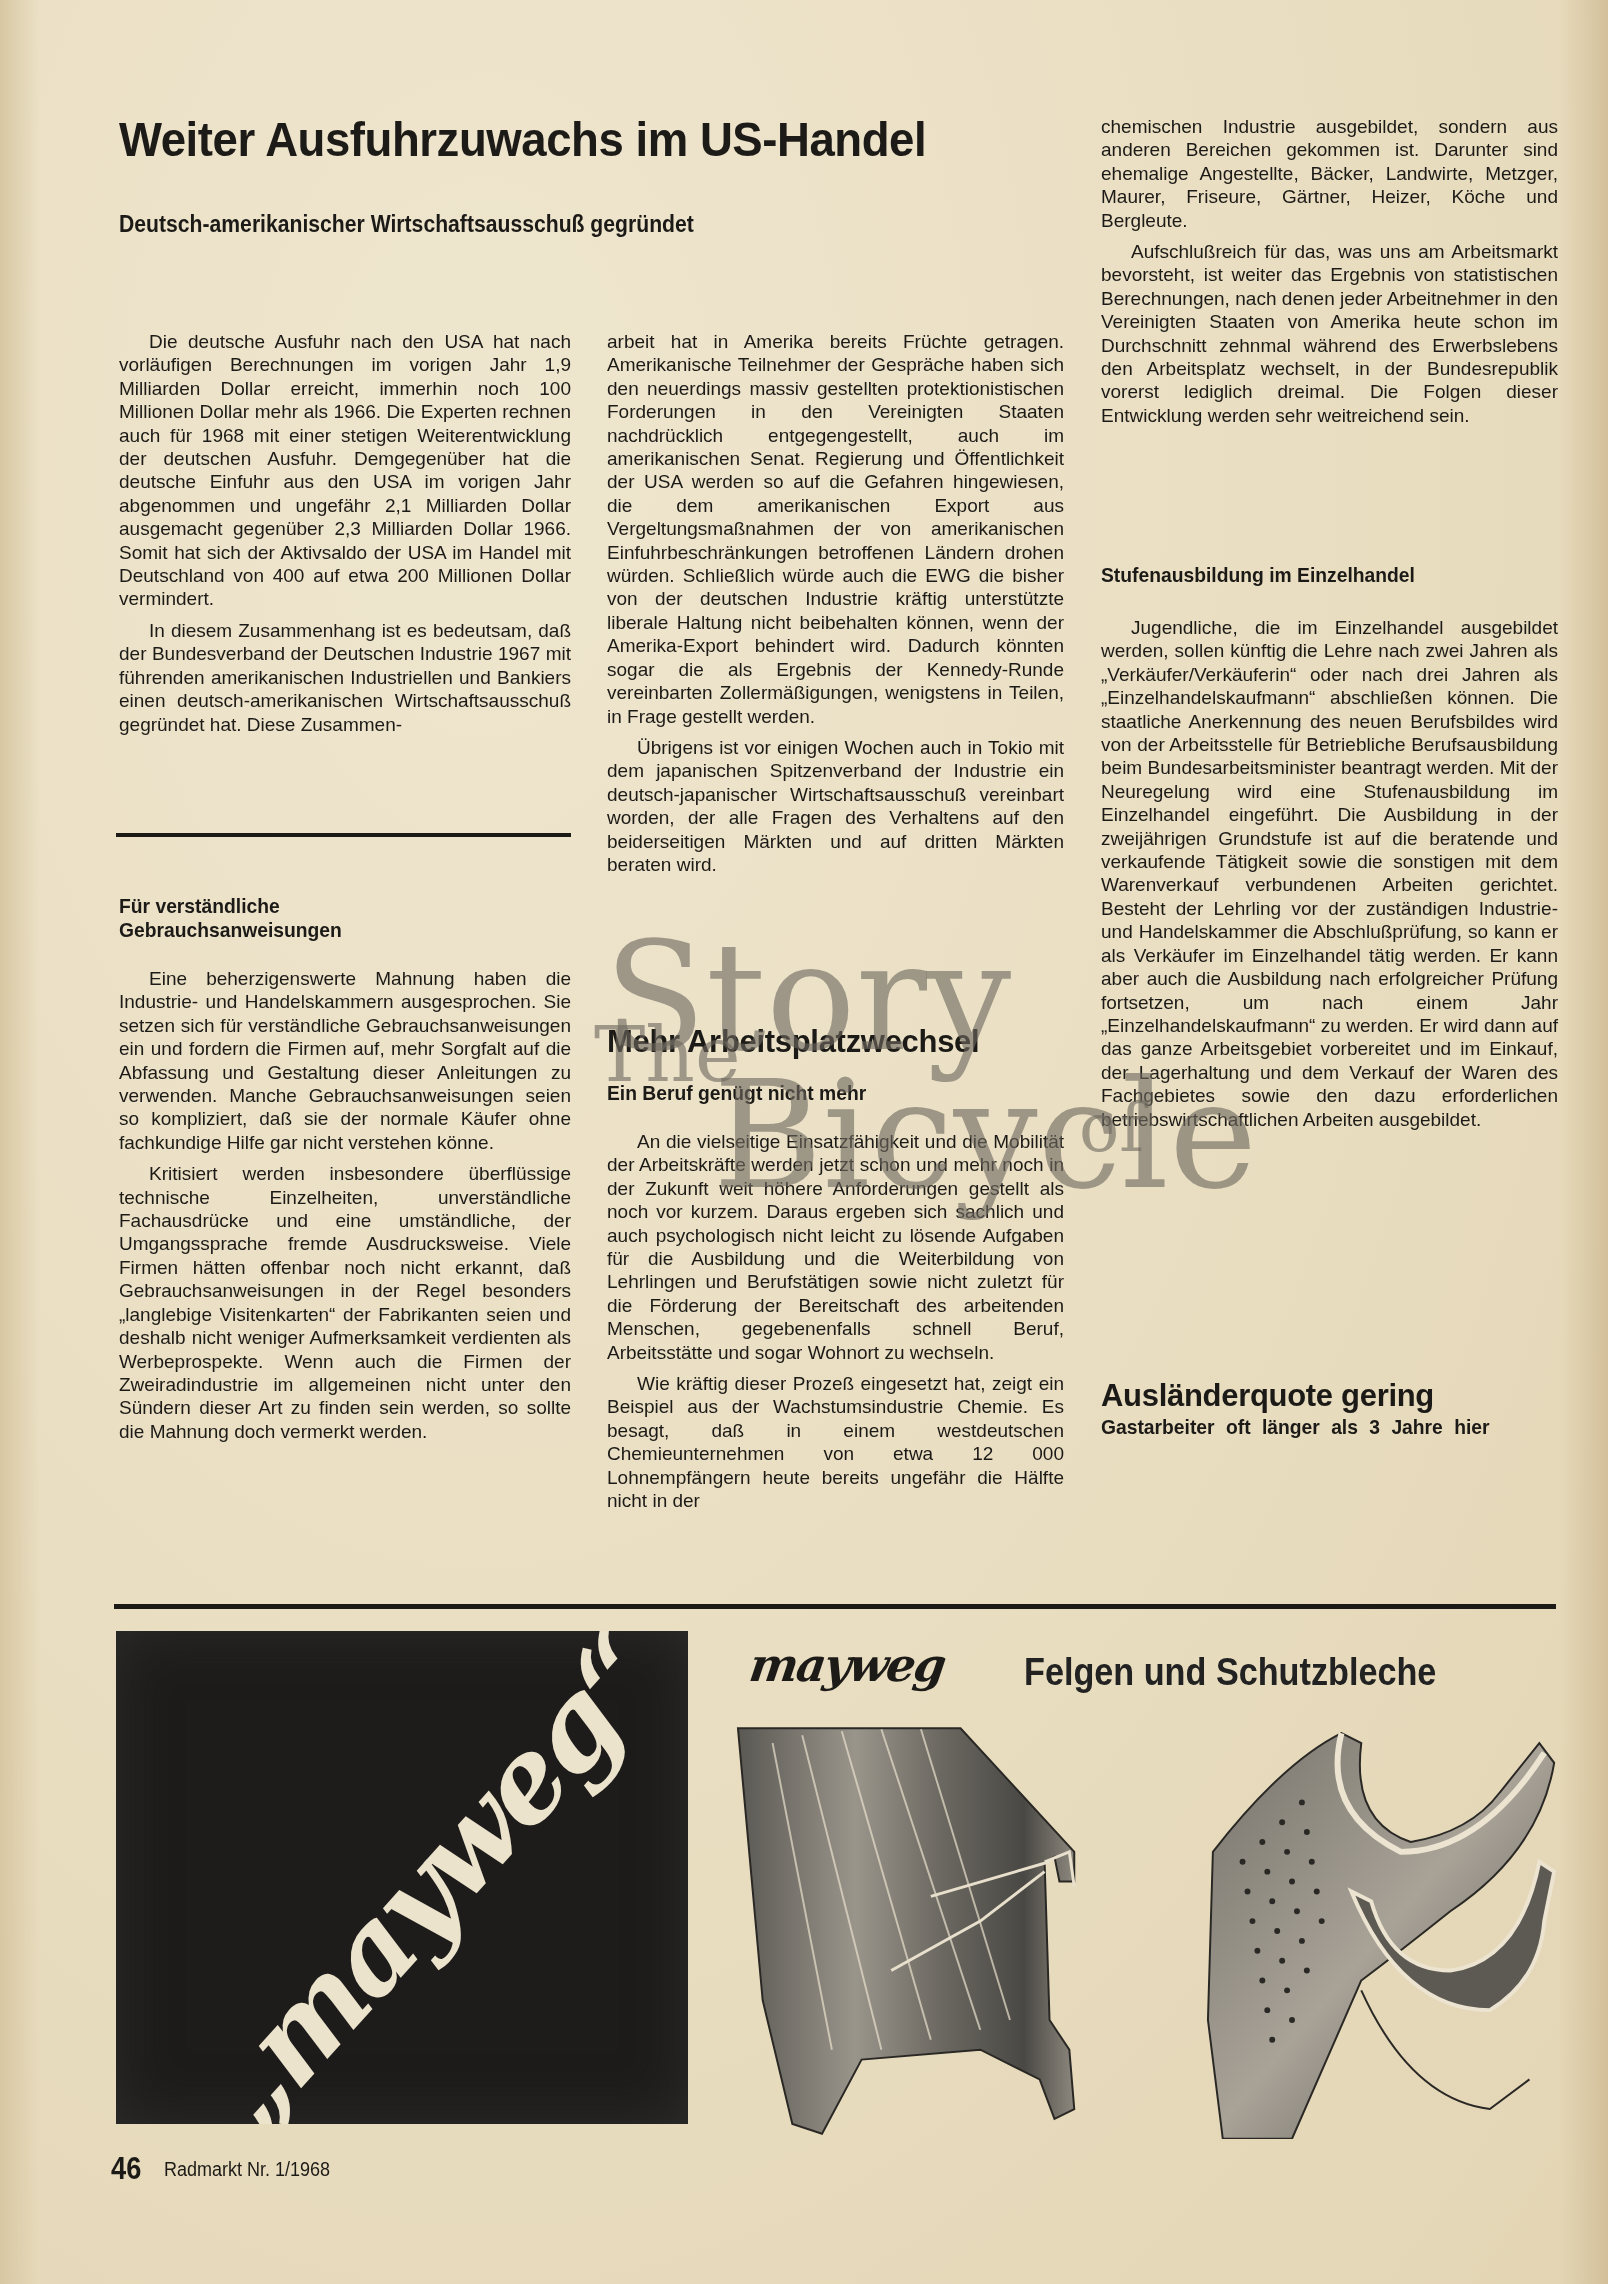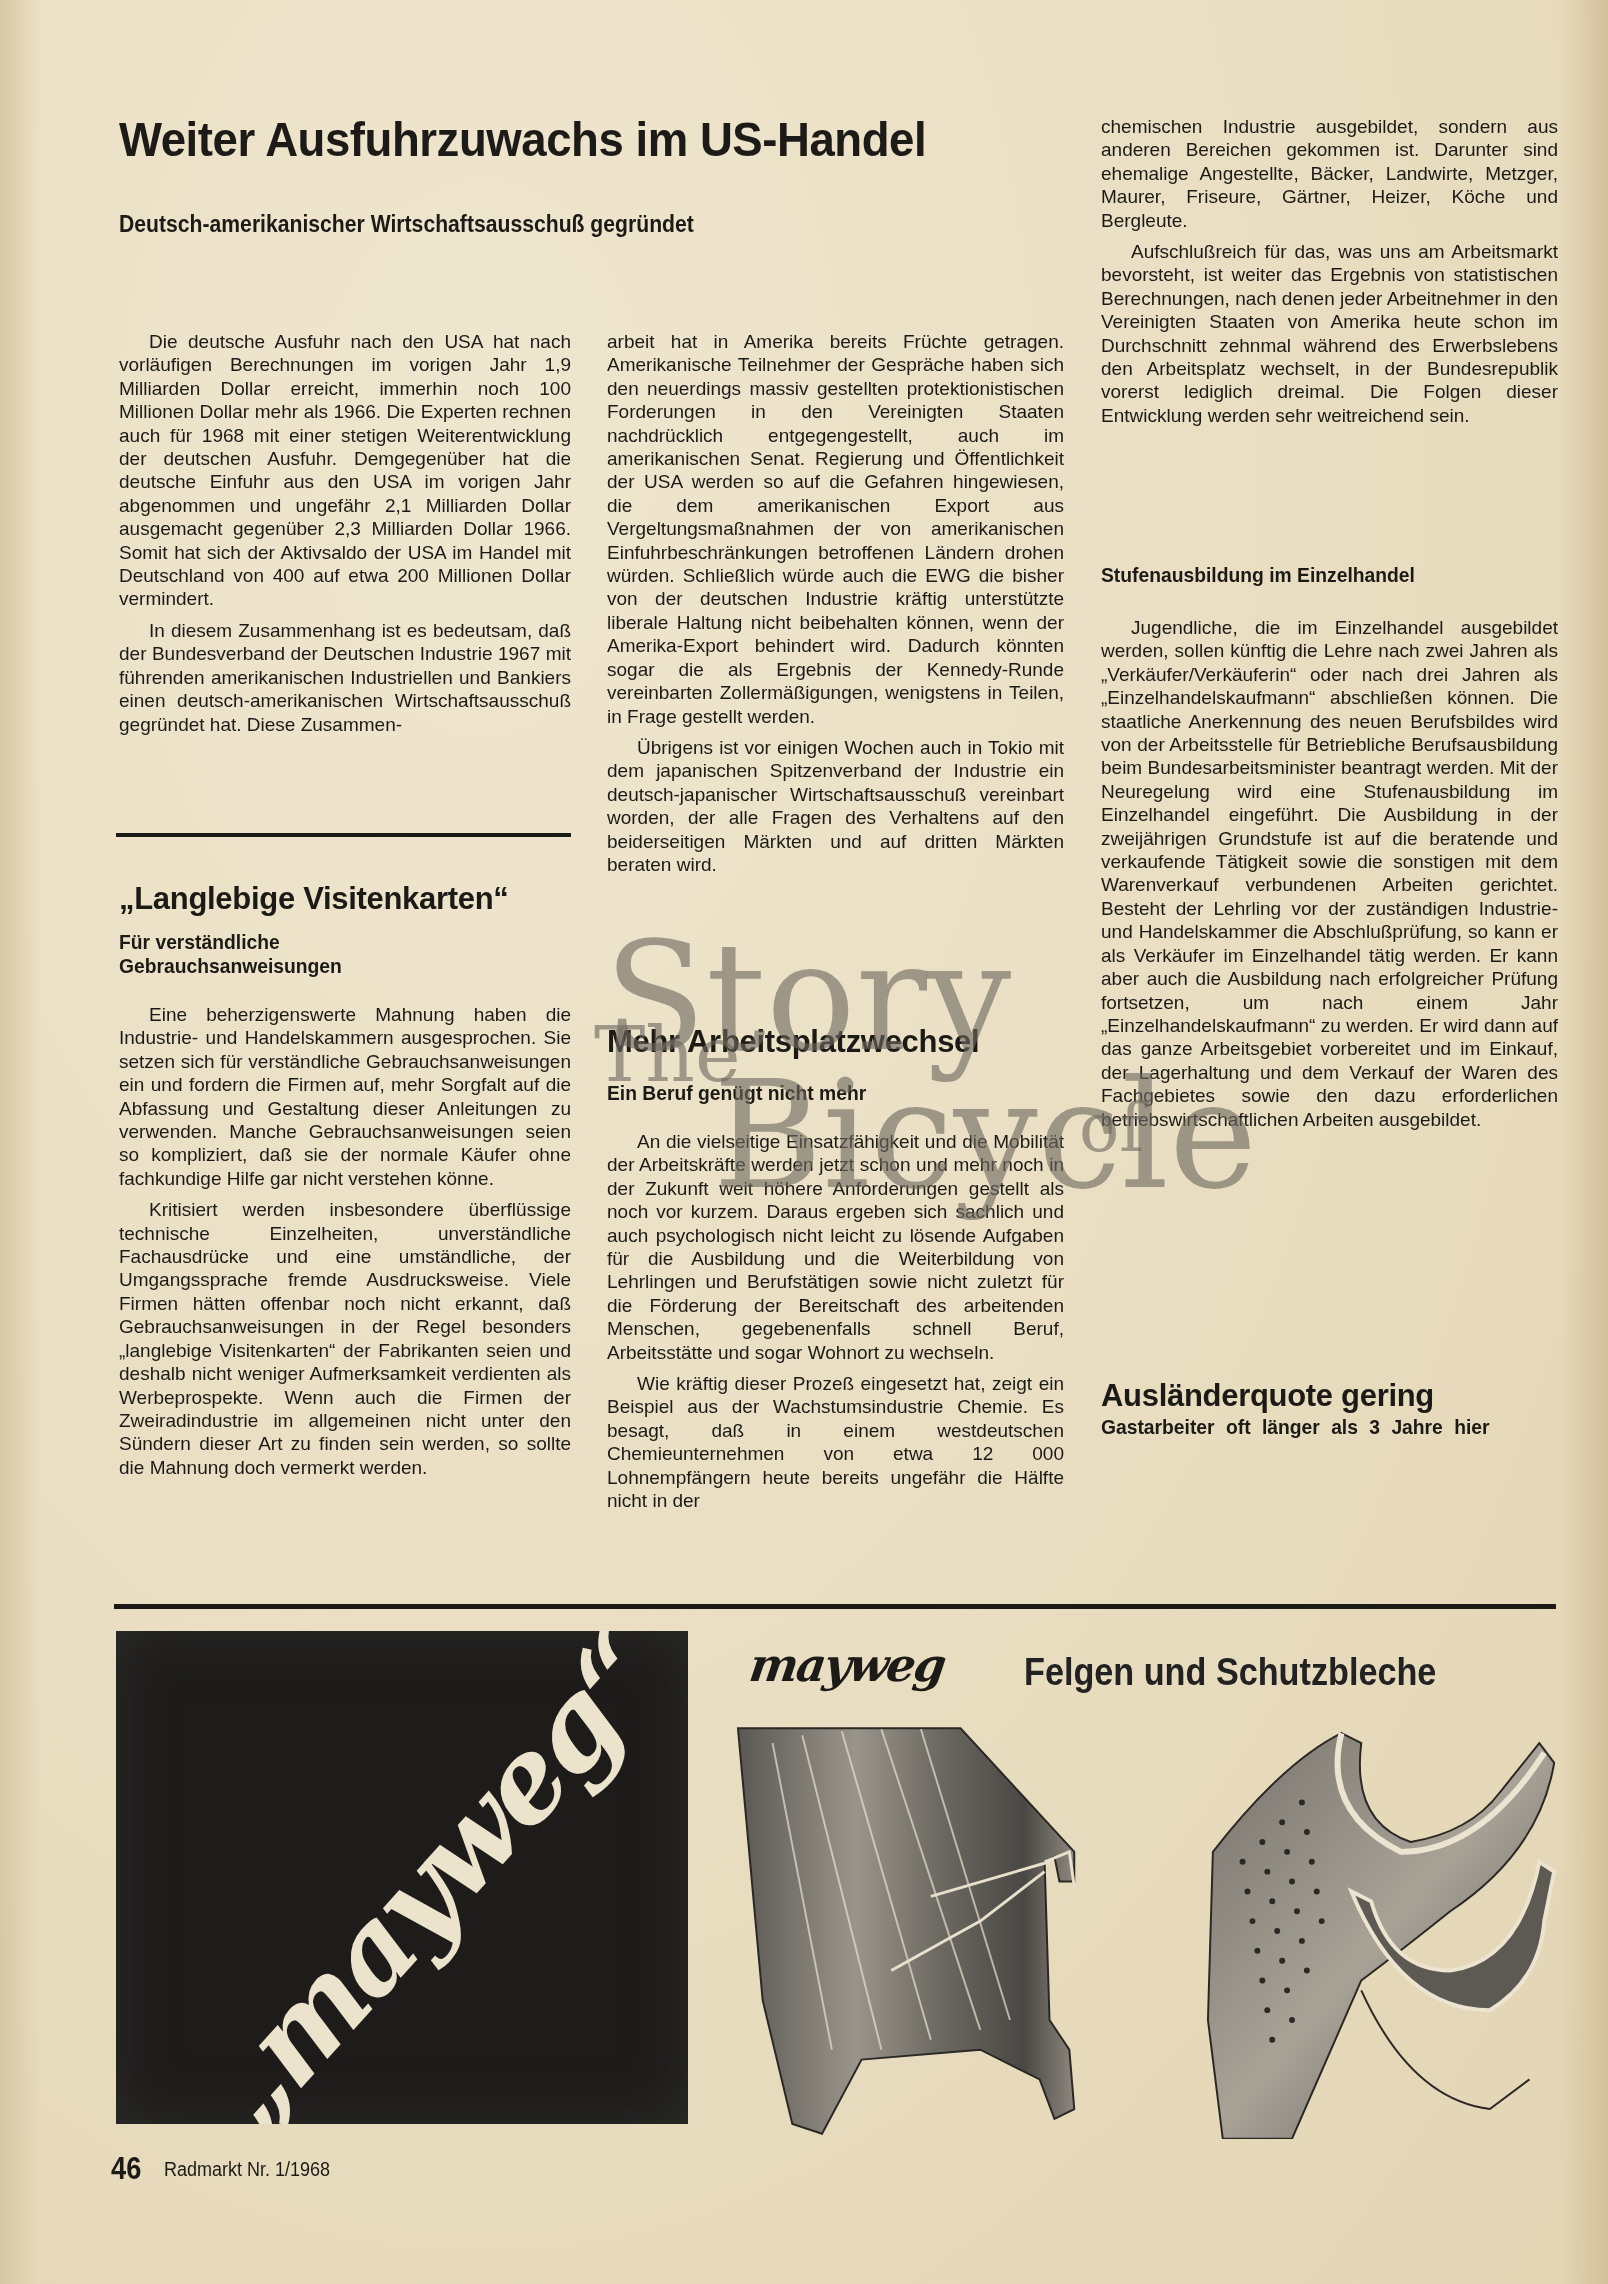--- a/index.html
+++ b/index.html
@@ -62,21 +62,20 @@
 <div class="main-subtitle">Deutsch-amerikanischer Wirtschaftsausschuß gegründet</div>
 
 <div class="col" style="left:119px; top:330px;">
   <p>Die deutsche Ausfuhr nach den USA hat nach vorläufigen Berechnungen im vorigen Jahr 1,9 Milliarden Dollar erreicht, immerhin noch 100 Millionen Dollar mehr als 1966. Die Experten rechnen auch für 1968 mit einer stetigen Weiterentwicklung der deutschen Ausfuhr. Demgegenüber hat die deutsche Einfuhr aus den USA im vorigen Jahr abgenommen und ungefähr 2,1 Milliarden Dollar ausgemacht gegenüber 2,3 Milliarden Dollar 1966. Somit hat sich der Aktivsaldo der USA im Handel mit Deutschland von 400 auf etwa 200 Millionen Dollar vermindert.</p>
   <p>In diesem Zusammenhang ist es bedeutsam, daß der Bundesverband der Deutschen Industrie 1967 mit führenden amerikanischen Industriellen und Bankiers einen deutsch-amerikanischen Wirtschaftsausschuß gegründet hat. Diese Zusammen-</p>
 </div>
 
 <div class="rule-short"></div>
 
 <div class="col" style="left:119px; top:881px;">
-  <div class="sec-title">„Langlebige Visitenkarten“</div>
   <div class="sec-sub" style="margin-top:14px;">Für verständliche</div>
   <div class="sec-sub">Gebrauchsanweisungen</div>
   <div style="height:24px"></div>
   <p>Eine beherzigenswerte Mahnung haben die Industrie- und Handelskammern ausgesprochen. Sie setzen sich für verständliche Gebrauchsanweisungen ein und fordern die Firmen auf, mehr Sorgfalt auf die Abfassung und Gestaltung dieser Anleitungen zu verwenden. Manche Gebrauchsanweisungen seien so kompliziert, daß sie der normale Käufer ohne fachkundige Hilfe gar nicht verstehen könne.</p>
   <p>Kritisiert werden insbesondere überflüssige technische Einzelheiten, unverständliche Fachausdrücke und eine umständliche, der Umgangssprache fremde Ausdrucksweise. Viele Firmen hätten offenbar noch nicht erkannt, daß Gebrauchsanweisungen in der Regel besonders „langlebige Visitenkarten“ der Fabrikanten seien und deshalb nicht weniger Aufmerksamkeit verdienten als Werbeprospekte. Wenn auch die Firmen der Zweiradindustrie im allgemeinen nicht unter den Sündern dieser Art zu finden sein werden, so sollte die Mahnung doch vermerkt werden.</p>
 </div>
 
 <div class="col" style="left:607px; top:330px; width:457px;">
   <p class="noindent">arbeit hat in Amerika bereits Früchte getragen. Amerikanische Teilnehmer der Gespräche haben sich den neuerdings massiv gestellten protektionistischen Forderungen in den Vereinigten Staaten nachdrücklich entgegengestellt, auch im amerikanischen Senat. Regierung und Öffentlichkeit der USA werden so auf die Gefahren hingewiesen, die dem amerikanischen Export aus Vergeltungsmaßnahmen der von amerikanischen Einfuhrbeschränkungen betroffenen Ländern drohen würden. Schließlich würde auch die EWG die bisher von der deutschen Industrie kräftig unterstützte liberale Haltung nicht beibehalten können, wenn der Amerika-Export behindert wird. Dadurch könnten sogar die als Ergebnis der Kennedy-Runde vereinbarten Zollermäßigungen, wenigstens in Teilen, in Frage gestellt werden.</p>
   <p>Übrigens ist vor einigen Wochen auch in Tokio mit dem japanischen Spitzenverband der Industrie ein deutsch-japanischer Wirtschaftsausschuß vereinbart worden, der alle Fragen des Verhaltens auf den beiderseitigen Märkten und auf dritten Märkten beraten wird.</p>

